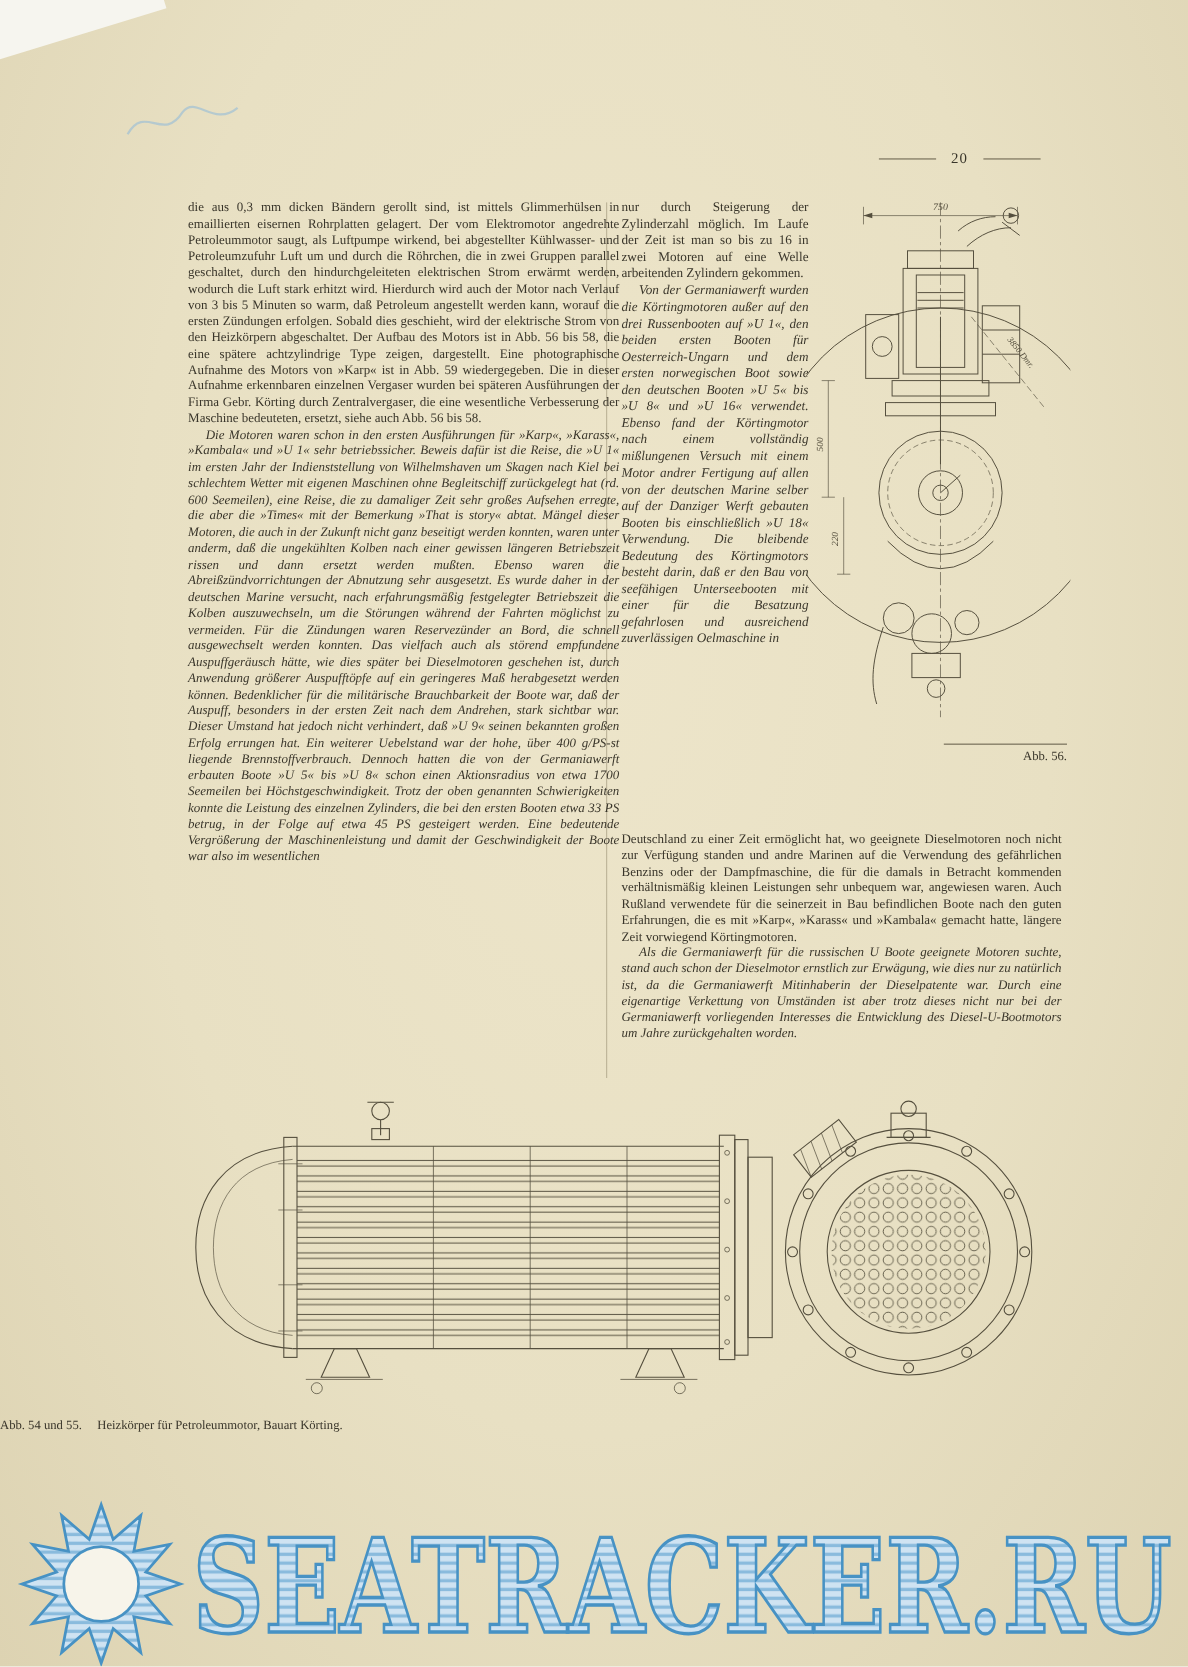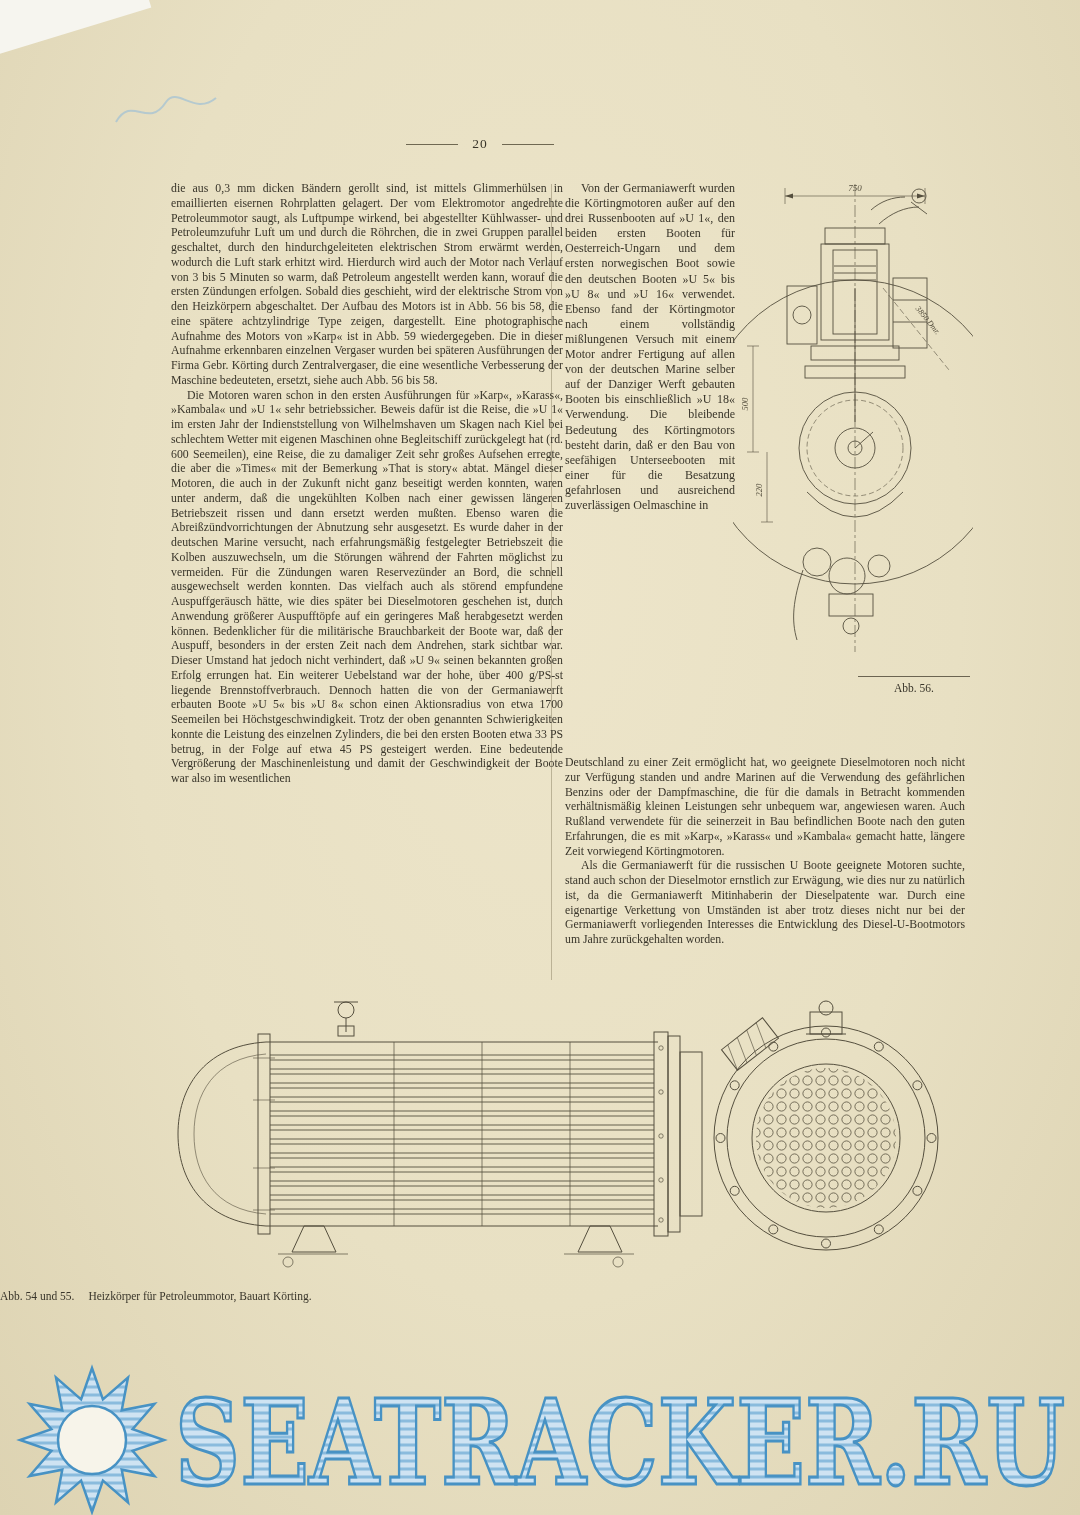--- a/index.html
+++ b/index.html
@@ -2,35 +2,35 @@
 <html lang="de"><head>
 <meta charset="utf-8">
 <style>
   html,body { margin:0; padding:0; background:#f2f0ea; }
   #page {
     position:relative; width:1080px; height:1515px; overflow:hidden;
     background: radial-gradient(ellipse at 50% 38%, #ede5ca 0%, #e8e0c3 55%, #ddd3b2 100%);
     font-family:"Liberation Serif", serif; color:#39352a;
   }
   .page-num {
-    position:absolute; top:136px; left:0; width:960px; text-align:center;
+    position:absolute; top:136px; left:0; width:960px; text-align:right;
     font-size:13.5px; letter-spacing:1px;
   }
   .page-num .rule { display:inline-block; width:52px; height:1px; background:#6f6852; vertical-align:middle; margin:0 14px; }
   .col { position:absolute; text-align:justify; hyphens:auto; }
   .col-left   { left:145px; top:181px; width:392px;margin-left:26px; }
   .col-rnarrow{ left:565px; top:181px; width:170px; }
   .col-rfull  { left:565px; top:727px; width:400px;margin-top:28px; }
   .para { margin:0; font-size:11.8px; line-height:14.75px; text-align:justify; }
   .col-rnarrow .para { font-size:12px; line-height:15.1px; }
-  .indent { text-indent:16px; }
+  .indent { text-indent:16px;font-style:italic; }
   .colrule { position:absolute; left:551px; top:184px; width:1px; height:796px; background:#938a6d; opacity:.55; }
   .fig56-cap {
     position:absolute; left:858px; top:676px; width:112px;
-    border-top:1px solid #6b6451; padding-top:5px; text-align:center; font-size:11.5px;
+    border-top:1px solid #6b6451; padding-top:5px; text-align:right; font-size:11.5px;
   }
   .fig-caption {
     position:absolute; left:0; top:1290px; width:1080px; text-align:left; font-size:11.5px;
   }
   .fig-caption .cap-label { margin-right:14px; }
   svg { display:block; }
   .drawing { position:absolute; }
   .scan-corner { position:absolute; left:-26px; top:-28px; width:172px; height:62px; background:#f6f5ef; transform:rotate(-17deg); }
   .scribble { position:absolute; left:112px; top:88px; }
 </style>
@@ -49,20 +49,21 @@
   </div>
 
   <div class="colrule"></div>
 
   <div class="col col-left">
     <p class="para">die aus 0,3 mm dicken Bändern gerollt sind, ist mittels Glimmerhülsen in emaillierten eisernen Rohrplatten gelagert. Der vom Elektromotor angedrehte Petroleummotor saugt, als Luftpumpe wirkend, bei abgestellter Kühlwasser- und Petroleumzufuhr Luft um und durch die Röhrchen, die in zwei Gruppen parallel geschaltet, durch den hindurchgeleiteten elektrischen Strom erwärmt werden, wodurch die Luft stark erhitzt wird. Hierdurch wird auch der Motor nach Verlauf von 3 bis 5 Minuten so warm, daß Petroleum angestellt werden kann, worauf die ersten Zündungen erfolgen. Sobald dies geschieht, wird der elektrische Strom von den Heizkörpern abgeschaltet. Der Aufbau des Motors ist in Abb. 56 bis 58, die eine spätere achtzylindrige Type zeigen, dargestellt. Eine photographische Aufnahme des Motors von »Karp« ist in Abb. 59 wiedergegeben. Die in dieser Aufnahme erkennbaren einzelnen Vergaser wurden bei späteren Ausführungen der Firma Gebr. Körting durch Zentralvergaser, die eine wesentliche Verbesserung der Maschine bedeuteten, ersetzt, siehe auch Abb. 56 bis 58.</p>
     <p class="para indent">Die Motoren waren schon in den ersten Ausführungen für »Karp«, »Karass«, »Kambala« und »U 1« sehr betriebssicher. Beweis dafür ist die Reise, die »U 1« im ersten Jahr der Indienststellung von Wilhelmshaven um Skagen nach Kiel bei schlechtem Wetter mit eigenen Maschinen ohne Begleitschiff zurückgelegt hat (rd. 600 Seemeilen), eine Reise, die zu damaliger Zeit sehr großes Aufsehen erregte, die aber die »Times« mit der Bemerkung »That is story« abtat. Mängel dieser Motoren, die auch in der Zukunft nicht ganz beseitigt werden konnten, waren unter anderm, daß die ungekühlten Kolben nach einer gewissen längeren Betriebszeit rissen und dann ersetzt werden mußten. Ebenso waren die Abreißzündvorrichtungen der Abnutzung sehr ausgesetzt. Es wurde daher in der deutschen Marine versucht, nach erfahrungsmäßig festgelegter Betriebszeit die Kolben auszuwechseln, um die Störungen während der Fahrten möglichst zu vermeiden. Für die Zündungen waren Reservezünder an Bord, die schnell ausgewechselt werden konnten. Das vielfach auch als störend empfundene Auspuffgeräusch hätte, wie dies später bei Dieselmotoren geschehen ist, durch Anwendung größerer Auspufftöpfe auf ein geringeres Maß herabgesetzt werden können. Bedenklicher für die militärische Brauchbarkeit der Boote war, daß der Auspuff, besonders in der ersten Zeit nach dem Andrehen, stark sichtbar war. Dieser Umstand hat jedoch nicht verhindert, daß »U 9« seinen bekannten großen Erfolg errungen hat. Ein weiterer Uebelstand war der hohe, über 400 g/PS-st liegende Brennstoffverbrauch. Dennoch hatten die von der Germaniawerft erbauten Boote »U 5« bis »U 8« schon einen Aktionsradius von etwa 1700 Seemeilen bei Höchstgeschwindigkeit. Trotz der oben genannten Schwierigkeiten konnte die Leistung des einzelnen Zylinders, die bei den ersten Booten etwa 33 PS betrug, in der Folge auf etwa 45 PS gesteigert werden. Eine bedeutende Vergrößerung der Maschinenleistung und damit der Geschwindigkeit der Boote war also im wesentlichen</p>
   </div>
 
   <div class="col col-rnarrow">
+    <p class="para">nur durch Steigerung der Zylinderzahl möglich. Im Laufe der Zeit ist man so bis zu 16 in zwei Motoren auf eine Welle arbeitenden Zylindern gekommen.</p>
     <p class="para indent">Von der Germaniawerft wurden die Körtingmotoren außer auf den drei Russenbooten auf »U 1«, den beiden ersten Booten für Oesterreich-Ungarn und dem ersten norwegischen Boot sowie den deutschen Booten »U 5« bis »U 8« und »U 16« verwendet. Ebenso fand der Körtingmotor nach einem vollständig mißlungenen Versuch mit einem Motor andrer Fertigung auf allen von der deutschen Marine selber auf der Danziger Werft gebauten Booten bis einschließlich »U 18« Verwendung. Die bleibende Bedeutung des Körtingmotors besteht darin, daß er den Bau von seefähigen Unterseebooten mit einer für die Besatzung gefahrlosen und ausreichend zuverlässigen Oelmaschine in</p>
   </div>
 
   <svg class="drawing" style="left:733px; top:170px;" width="240" height="545" viewBox="0 0 240 545">
     <g stroke="#554f3e" fill="none" stroke-width="0.9">
       <g>
         <circle cx="122" cy="262" r="152"></circle>
       </g>
       <g>
         <line x1="122" y1="14" x2="122" y2="482" stroke-dasharray="12 3 3 3" stroke-width="0.6"></line>

